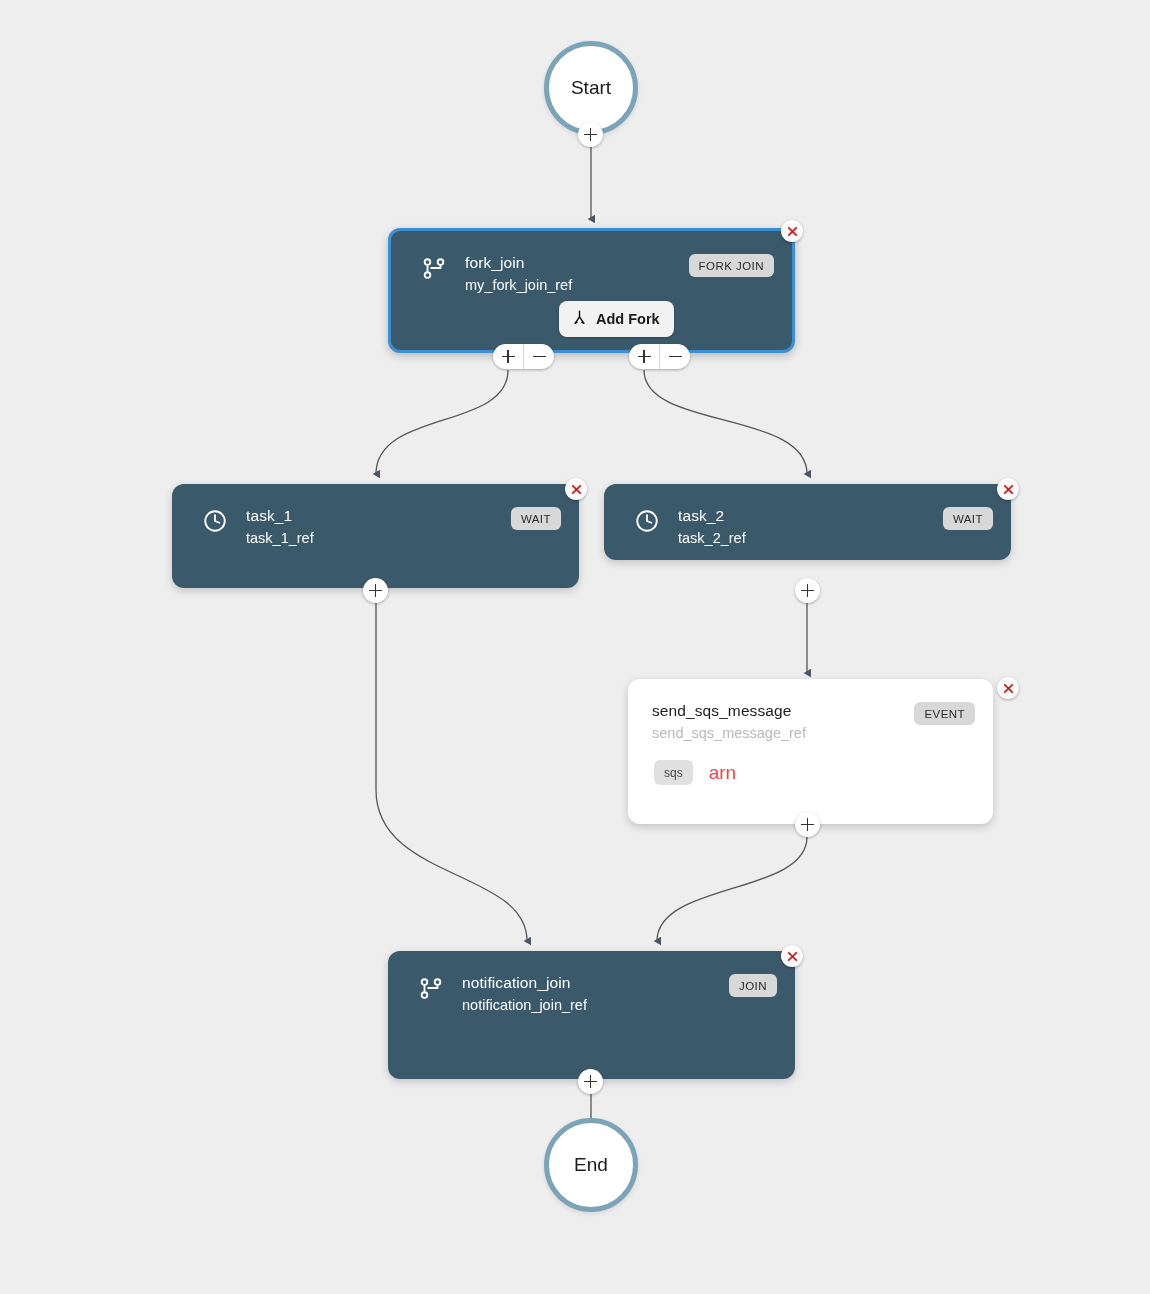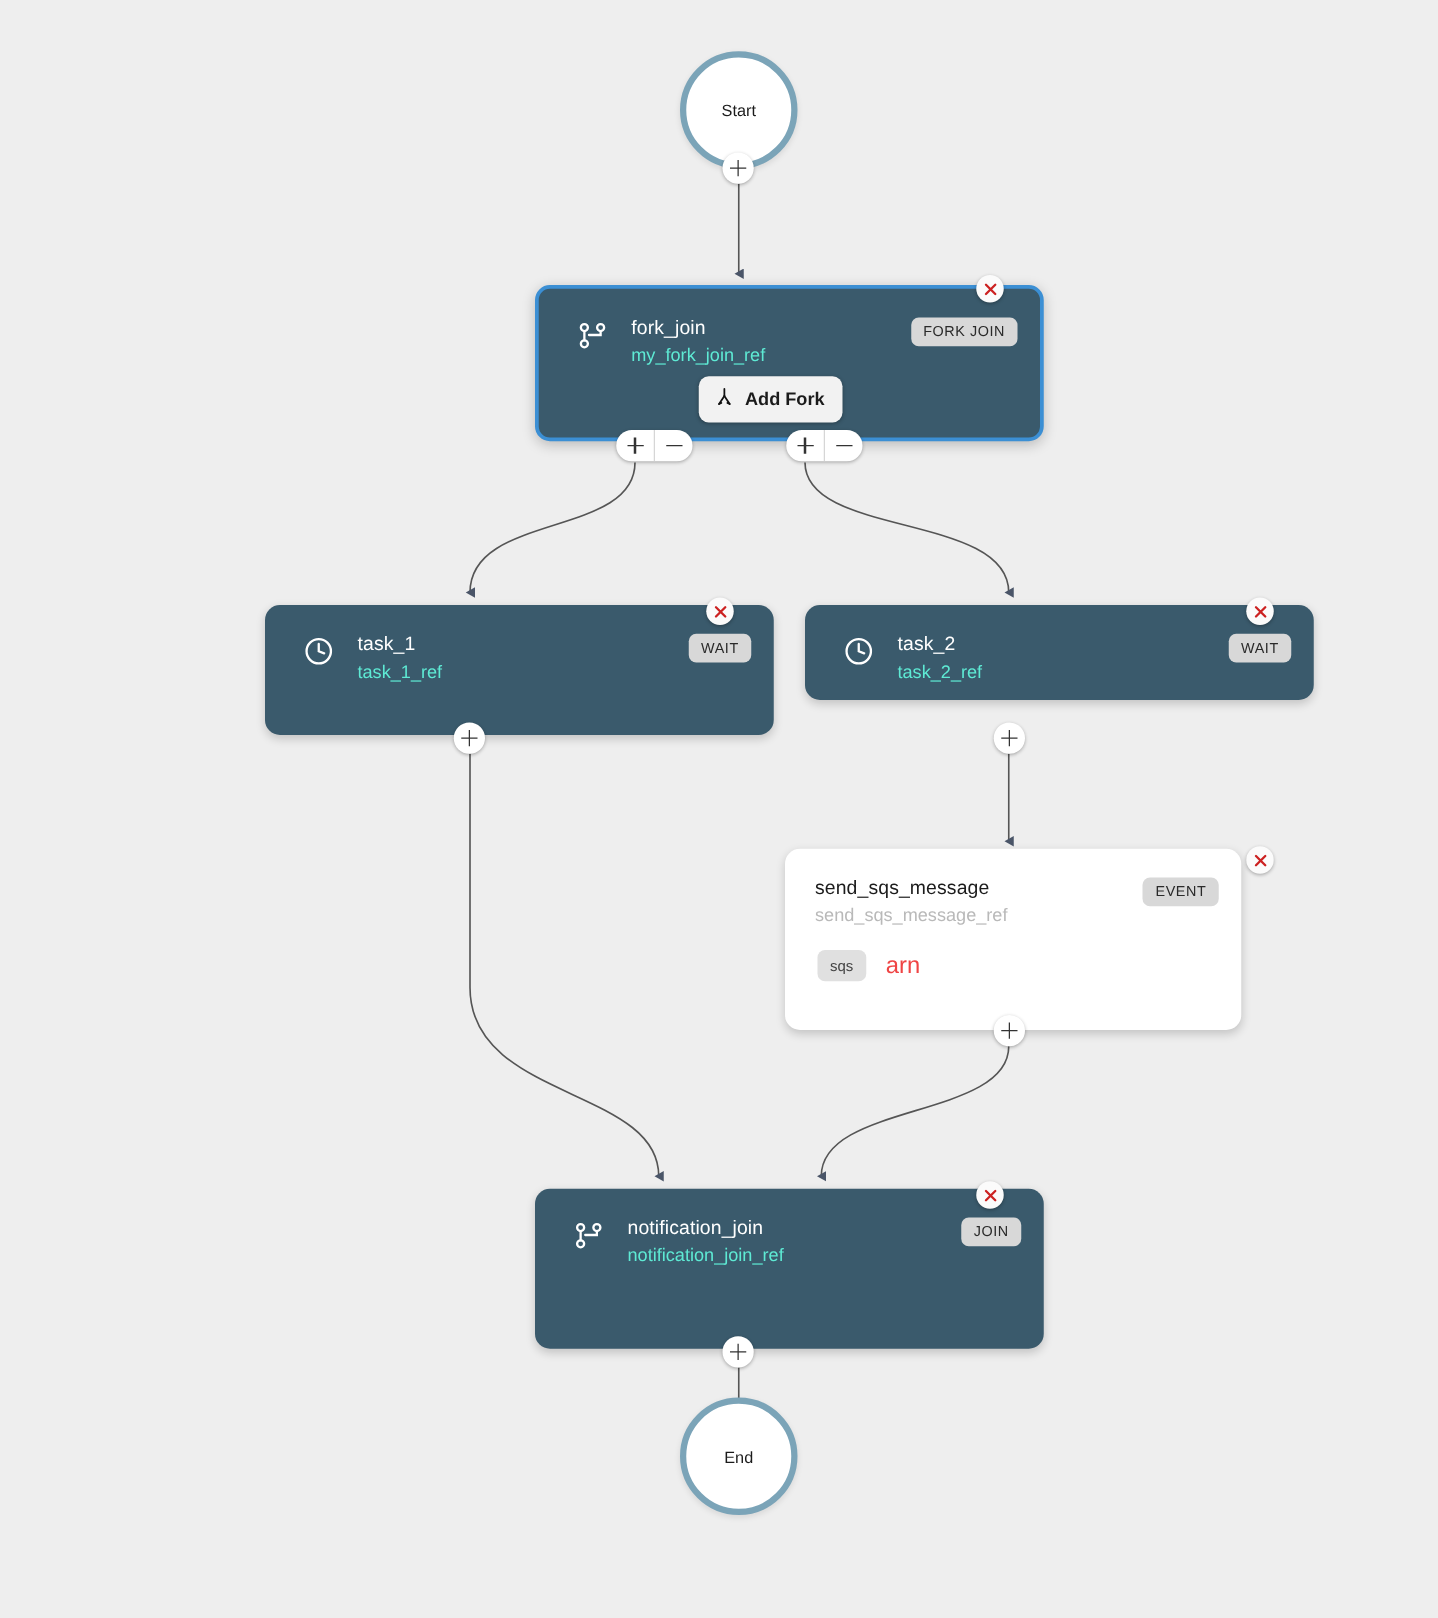--- a/index.html
+++ b/index.html
@@ -32,36 +32,35 @@
     position: absolute;
     width: 94px;
     height: 94px;
     border-radius: 50%;
     background: #ffffff;
     border: 5px solid #7ba4b8;
     box-sizing: border-box;
     display: flex;
     align-items: center;
     justify-content: center;
-    font-size: 13px;
+    font-size: 19px;
     color: #1b1b1b;
     box-shadow: 0 2px 5px rgba(0,0,0,0.10);
   }
 
   
   .node {
     position: absolute;
     border-radius: 12px;
     box-sizing: border-box;
     box-shadow: 0 3px 8px rgba(0,0,0,0.18);
   }
   .node.dark {
     background: #3a5a6c;
     color: #ffffff;
-    margin-left: 40px;
   }
   .node.light {
     background: #ffffff;
     color: #1b1b1b;
   }
   .node.selected {
     border: 3px solid #3b8fd4;
     box-shadow: 0 3px 10px rgba(0,0,0,0.22);
   }
 
@@ -82,21 +81,21 @@
   .node-title {
     font-size: 15.5px;
     line-height: 19px;
     letter-spacing: .1px;
   }
   .node-ref {
     font-size: 14.5px;
     line-height: 22px;
     margin-top: 2px;
   }
-  .dark .node-ref { color: #5eead4; }
+  .dark .node-ref { color: #ffffff; }
   .light .node-ref { color: #b9b9b9; }
 
   .badge {
     flex: 0 0 auto;
     background: #d8d8d8;
     color: #2a2a2a;
     border-radius: 6px;
     font-size: 11.5px;
     letter-spacing: .45px;
     padding: 6px 10px 5px 10px;

